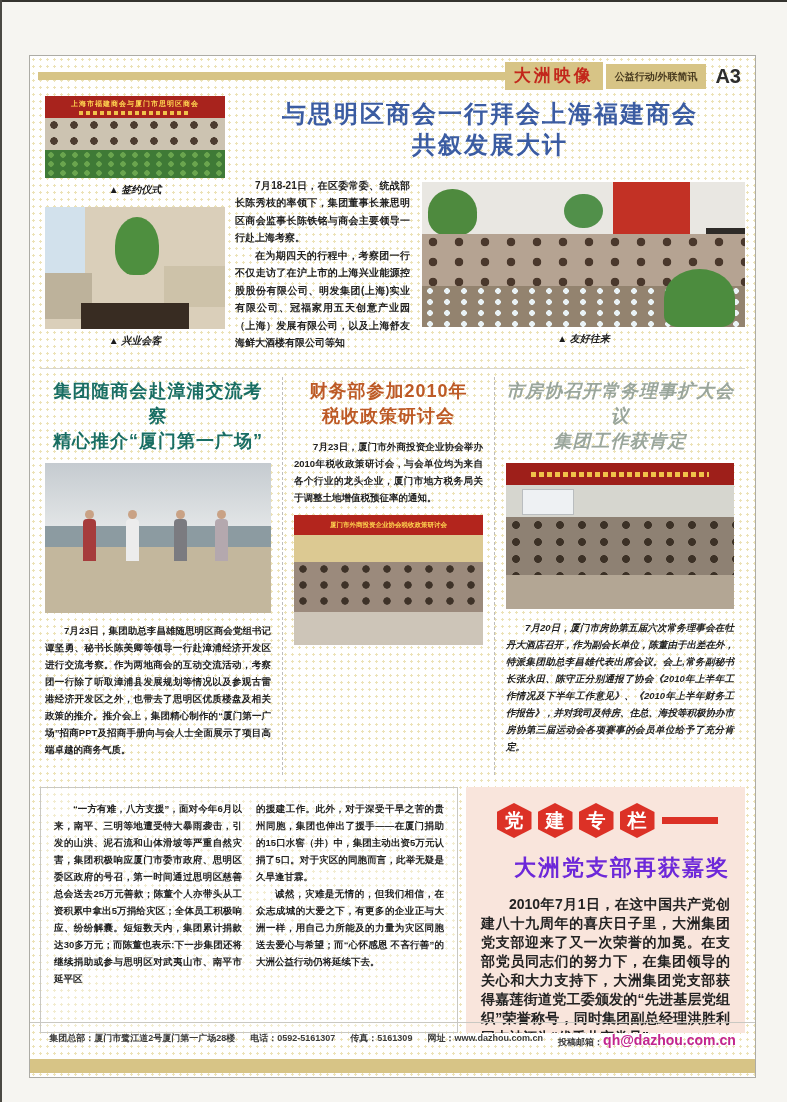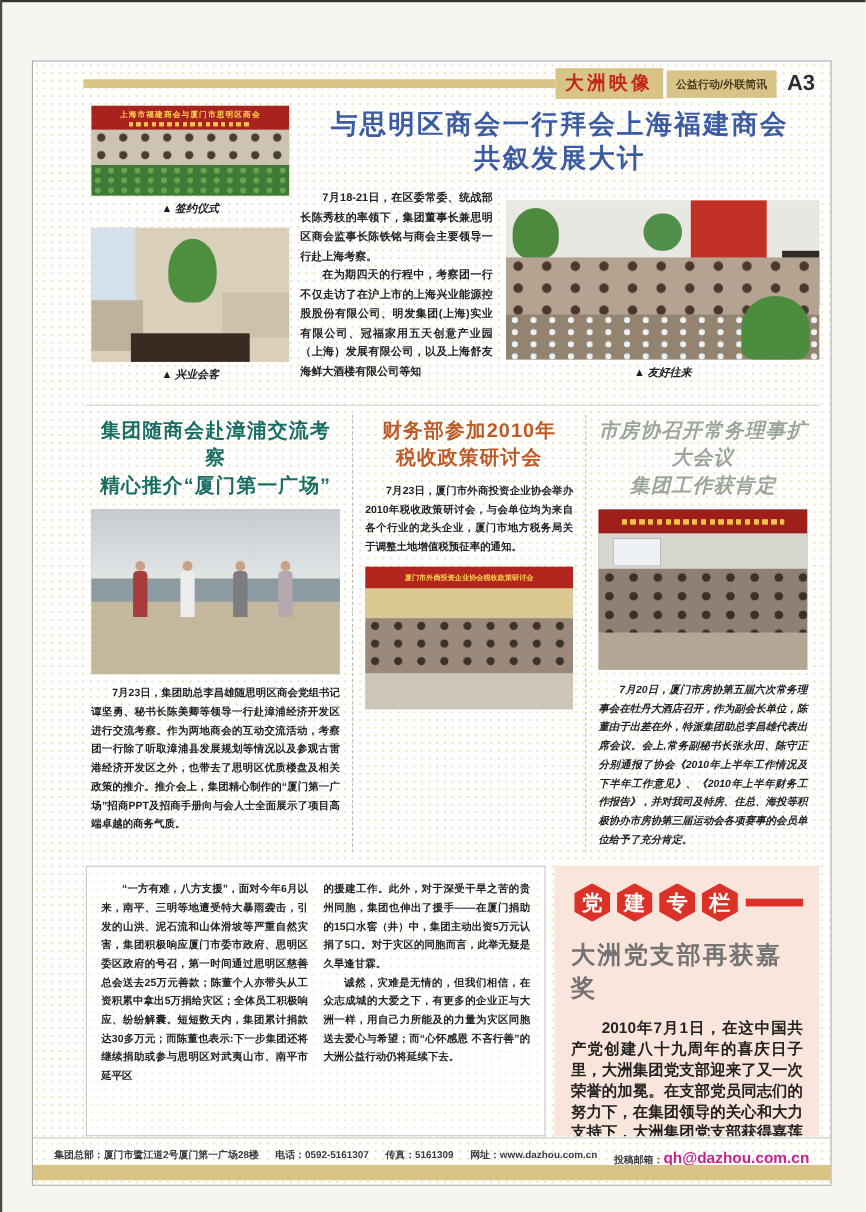--- a/index.html
+++ b/index.html
@@ -11,21 +11,20 @@
   .scan-top{position:absolute;top:0;left:0;right:0;height:2px;background:#35342f;}
   .scan-left{position:absolute;top:0;left:0;bottom:0;width:2px;background:#4a4944;}
 
   .page{
     position:absolute;left:29px;top:55px;width:727px;height:1023px;
     background-color:#ffffff;
     background-image:radial-gradient(circle,#ece2b6 1px,rgba(255,255,255,0) 1.3px);
     background-size:7px 7px;
     border:1px solid #adaca6;
     box-sizing:border-box;
-    padding-left:38px;
   }
 
   
   .masthead{display:flex;align-items:center;margin:8px 14px 0 8px;height:24px;}
   .mh-rule{flex:1;height:8px;background:#d7c486;}
   .mh-brand{background:#d7c486;color:#c3271b;font-size:17px;font-weight:bold;
     letter-spacing:3px;padding:2px 9px 3px;white-space:nowrap;}
   .mh-section{background:#d7c486;color:#4a3c20;font-size:10px;font-weight:bold;
     padding:6px 9px 5px;margin-left:3px;white-space:nowrap;}
   .mh-pageno{font-size:20px;color:#2d2d2d;margin-left:9px;font-weight:600;}
@@ -37,21 +36,21 @@
   .caption{text-align:center;font-family:"Liberation Serif",serif;font-style:italic;
     font-size:10px;color:#1c1c1c;margin:5px 0 10px;font-weight:bold;}
 
   
   .main-sec{display:flex;gap:10px;margin:8px 10px 0 15px;}
   .photos-col{width:180px;flex:none;}
   .photo{position:relative;width:100%;overflow:hidden;}
   .main-right{flex:1;min-width:0;}
   .main-headline{text-align:center;color:#3b5ca2;font-size:24px;line-height:31px;
     font-weight:bold;letter-spacing:2px;margin:2px 0 12px;}
-  .main-body{display:flex;gap:12px;}
+  .main-body{display:flex;gap:12px;align-items:center;}
   .mcol{width:175px;flex:none;}
   .mcol .bodytxt{font-size:10px;line-height:17.5px;}
   .visit-wrap{flex:1;min-width:0;margin-top:10px;}
 
   
   .photo-signing{height:82px;background:#cfc8b8;}
   .ph-banner{height:22px;background:#a8231d;display:flex;flex-direction:column;
     align-items:center;justify-content:center;gap:2px;}
   .ph-banner-txt{color:#ffd34f;font-size:7px;font-weight:bold;white-space:nowrap;letter-spacing:1px;}
   .ph-banner-sub{width:62%;height:4px;
@@ -147,26 +146,26 @@
   .charity-cols .ccol{flex:1;min-width:0;}
   .charity-cols .bodytxt{font-size:9.5px;line-height:17px;}
 
   .party-box{flex:1;box-sizing:border-box;background:#f9e5dc;padding:14px 15px 10px;
     height:246px;overflow:hidden;}
   .badge-row{display:flex;align-items:center;justify-content:center;margin:2px 0 15px;}
   .hex{width:35px;height:35px;margin:0 3px;background:#dc3126;color:#fff;
     font-size:19px;font-weight:bold;display:flex;align-items:center;justify-content:center;
     clip-path:polygon(50% 0%,100% 26%,100% 74%,50% 100%,0% 74%,0% 26%);}
   .badge-dash{width:56px;height:7px;background:#dc3126;margin-left:4px;}
-  .party-head{text-align:left;font-size:22px;color:#737373;font-weight:bold;
+  .party-head{text-align:right;font-size:22px;color:#6d28d9;font-weight:bold;
     letter-spacing:2px;margin:0 0 12px;}
   .party-box .bodytxt{font-size:14px;line-height:19px;}
 
   
-  .page-footer{position:absolute;left:0;right:0;bottom:16px;border-top:1px solid #c9c8c2;
+  .page-footer{position:absolute;left:0;right:0;bottom:28px;border-top:1px solid #c9c8c2;
     padding-top:9px;display:flex;justify-content:center;gap:15px;
     font-size:9px;color:#3a3a3a;font-weight:600;white-space:nowrap;}
   .ft-email-val{color:#c2258e;font-weight:bold;font-size:14px;}
   .bottom-bar{position:absolute;left:0;right:0;bottom:4px;height:14px;background:#d7c486;}
 </style>
 </head>
 <body>
 
 <div class="scan-top"></div>
 <div class="scan-left"></div>

